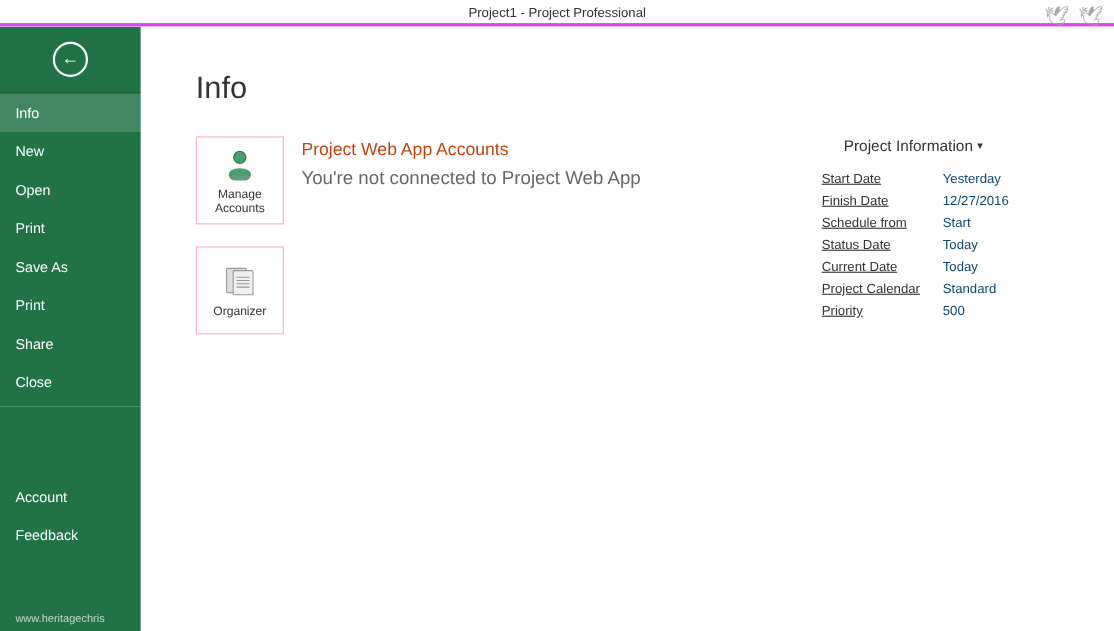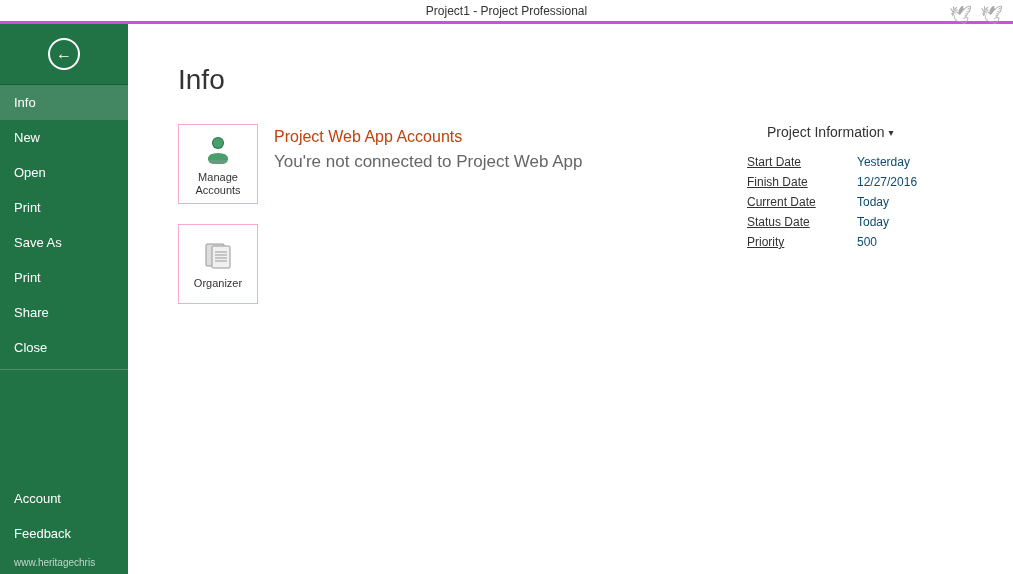--- a/index.html
+++ b/index.html
@@ -92,20 +92,21 @@
     .sidebar-bottom {
       margin-top: auto;
     }
     .sidebar-url {
       padding: 6px 14px;
       color: rgba(255,255,255,0.7);
       font-size: 10px;
       overflow: hidden;
       text-overflow: ellipsis;
       white-space: nowrap;
+      margin-top: 47px;
     }
 
     
     .content {
       flex: 1;
       background: #fff;
       padding: 40px 50px 20px 50px;
       overflow-y: auto;
     }
 
@@ -325,26 +326,34 @@
           <tbody id="info-table-body">
           <tr>
       <td>Start Date</td>
       <td>Yesterday</td>
     </tr>
               <tr>
       <td>Finish Date</td>
       <td>12/27/2016</td>
     </tr>
               <tr>
+      <td>Schedule from</td>
+      <td>Start</td>
+    </tr>
+              <tr>
+      <td>Status Date</td>
+      <td>Today</td>
+    </tr>
+              <tr>
       <td>Current Date</td>
       <td>Today</td>
     </tr>
               <tr>
-      <td>Status Date</td>
-      <td>Today</td>
+      <td>Project Calendar</td>
+      <td>Standard</td>
     </tr>
               <tr>
       <td>Priority</td>
       <td>500</td>
     </tr>
             </tbody>
         </table>
       </div>
 
     </div>

